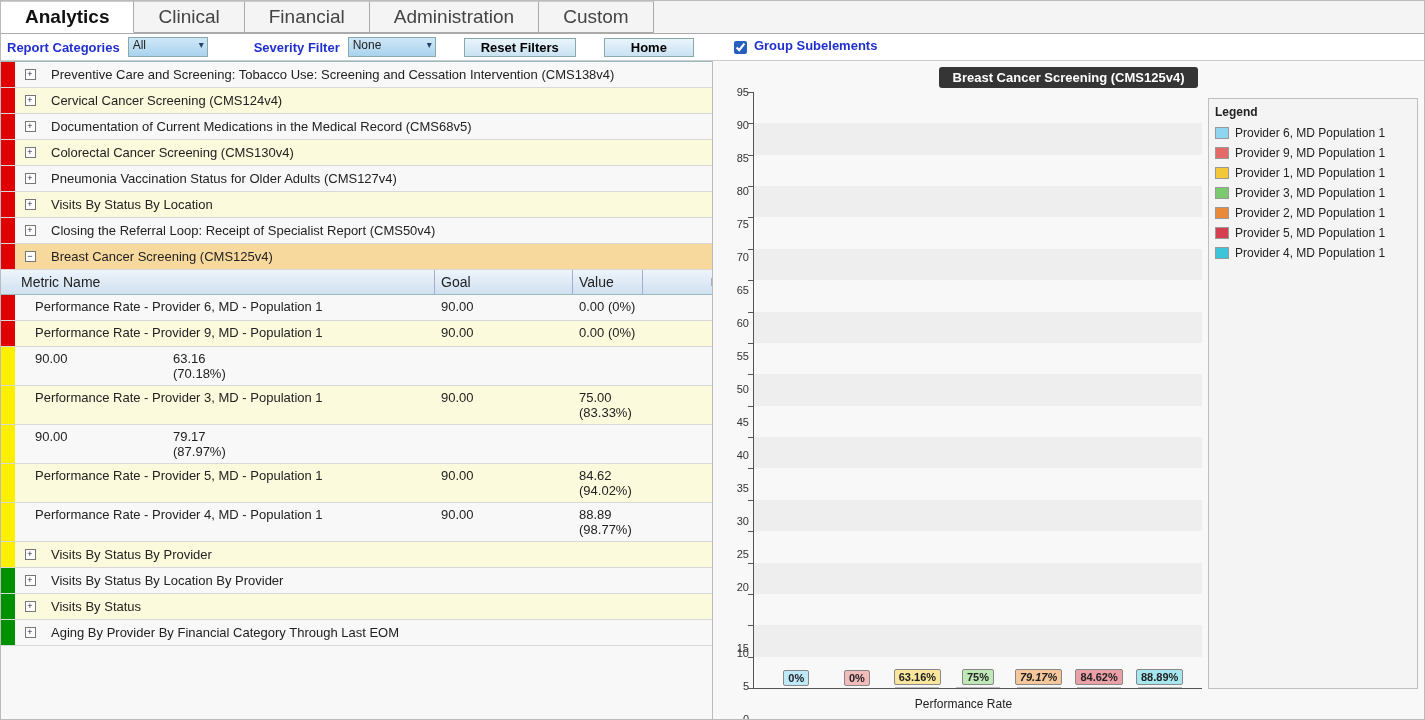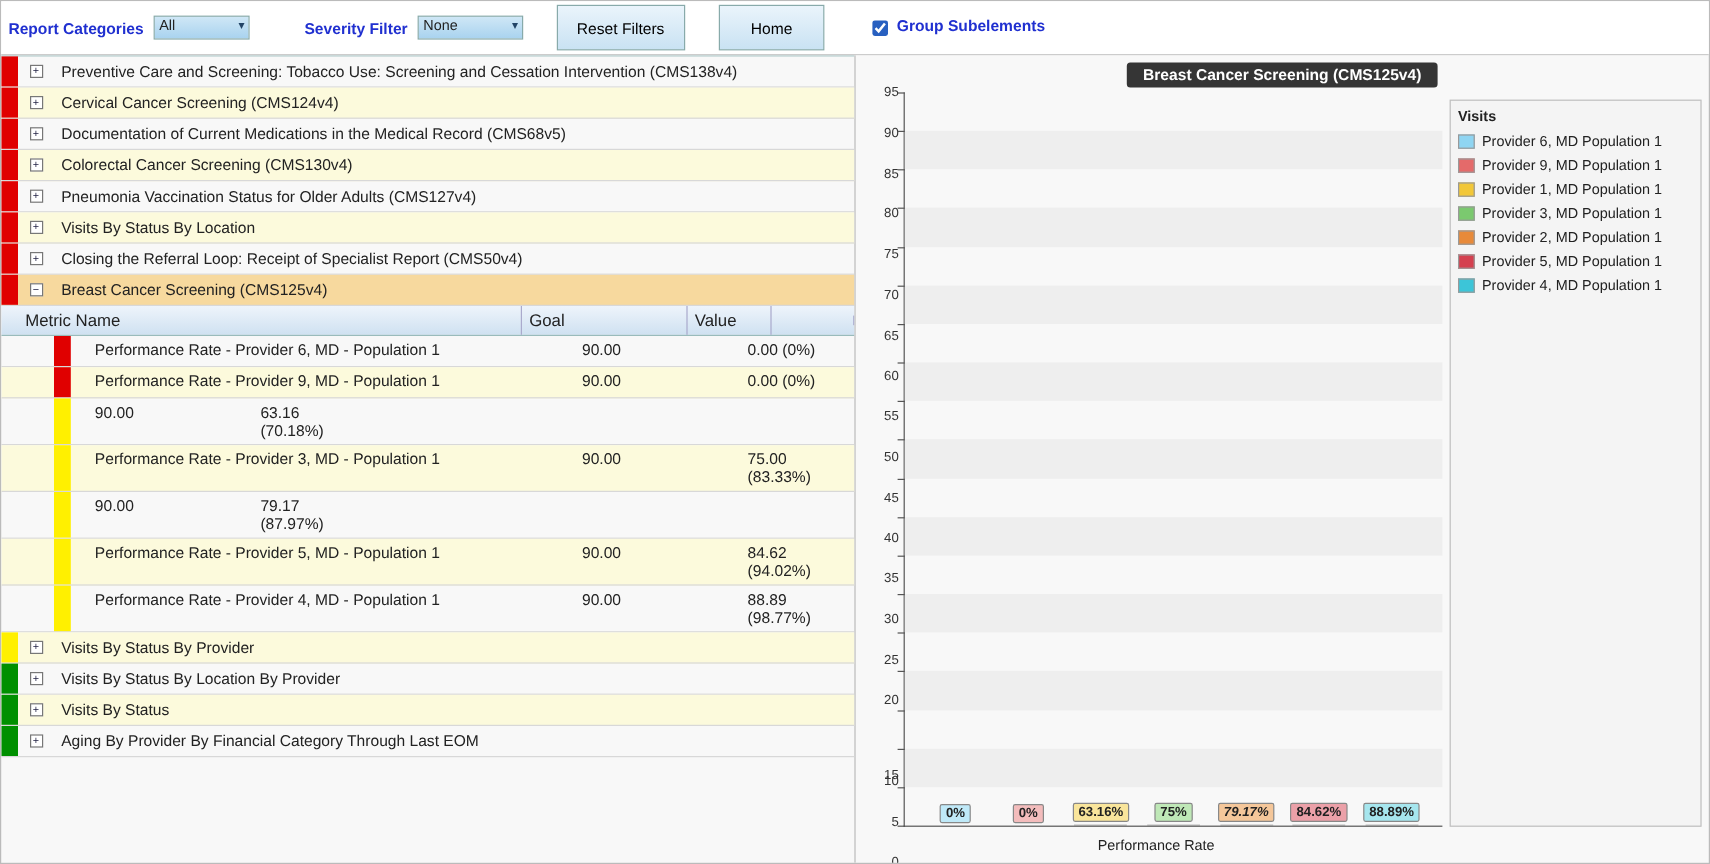--- a/index.html
+++ b/index.html
@@ -5,41 +5,41 @@
   * { box-sizing: border-box; }
   html, body { margin: 0; padding: 0; font-family: "Segoe UI", Arial, sans-serif; font-size: 13px; color: #222; background: #f8f8f8; }
   .app { width: 1425px; height: 720px; display: flex; flex-direction: column; border: 1px solid #bbb; }
   .tabs { display: flex; background: #f4f4f4; border-bottom: 1px solid #aaa; }
   .tab { padding: 4px 24px; font-size: 19px; color: #444; border-right: 1px solid #aaa; cursor: pointer; border-top: 1px solid #ccc; border-bottom: 1px solid #aaa; }
   .tab.active { font-weight: bold; color: #111; background: #fff; border-bottom: 1px solid #fff; }
   .toolbar { display: flex; align-items: center; gap: 8px; padding: 3px 6px; background: #fff; border-bottom: 1px solid #ccc; }
   .lbl-blue { color: #2030d0; font-weight: bold; white-space: nowrap; }
   .combo { height: 20px; border: 1px solid #8aa; background: linear-gradient(#cfe7f6,#a9d3ef); font-size: 12px; padding: 0 16px 0 4px; position: relative; cursor: pointer; }
   .combo::after { content: "▾"; position: absolute; right: 3px; top: 1px; font-size: 10px; color: #246; }
-  .btn { height: 38px; padding: 0 16px; border: 1px solid #8aa; background: linear-gradient(#eaf4fb,#c9e2f3); cursor: pointer; font-size: 13px; }
+  .btn { height: 19px; padding: 0 16px; border: 1px solid #8aa; background: linear-gradient(#eaf4fb,#c9e2f3); cursor: pointer; font-size: 13px; font-weight: bold; }
   .chk { display: flex; align-items: flex-start; gap: 4px; }
   .chk input { accent-color: #2860c0; }
   .body { flex: 1; display: flex; overflow: hidden; }
   .left { width: 712px; display: flex; flex-direction: column; border-right: 1px solid #bbb; overflow: auto; }
   .right { flex: 1; display: flex; }
   .grid-header { display: flex; background: linear-gradient(#eef4fb,#cfe1f1); border-bottom: 1px solid #9bb; font-size: 14px; }
   .grid-header .c0 { width: 14px; border-right: 1px solid #aac; }
   .grid-header .c1 { width: 28px; border-right: 1px solid #aac; }
   .grid-header .cN { flex: 1; padding: 4px 6px; border-right: 1px solid #aac; }
   .grid-header .cEnd { width: 58px; }
   .row { display: flex; border-bottom: 1px solid #d8d8d8; align-items: stretch; min-height: 26px; }
   .row .sev { width: 14px; flex-shrink: 0; }
   .row .exp { width: 30px; flex-shrink: 0; display: flex; align-items: center; justify-content: center; cursor: pointer; }
   .row .name { flex: 1; padding: 4px 6px; display: flex; align-items: center; }
   .row.alt { background: #fcfadc; }
   .row.sel { background: #f7d99e; }
   .expander { width: 11px; height: 11px; border: 1px solid #777; background: #fff; display: flex; align-items: center; justify-content: center; font-size: 9px; line-height: 1; color: #224; }
   .sub-header { display: flex; background: linear-gradient(#eef4fb,#cfe1f1); border-bottom: 1px solid #9bb; font-size: 14px; align-items: center; }
   .sub-header div { padding: 4px 6px; border-right: 1px solid #aac; }
-  .sub-row { display: flex; border-bottom: 1px solid #d8d8d8; min-height: 26px; align-items: stretch; padding-left: 44px; }
+  .sub-row { display: flex; border-bottom: 1px solid #d8d8d8; min-height: 26px; align-items: stretch; }
   .sub-row .sev { width: 14px; flex-shrink: 0; }
   .sub-row .ind { width: 14px; flex-shrink: 0; }
   .sub-row.alt { background: #fcfadc; }
   .c-metric { width: 406px; padding: 4px 6px; }
   .c-goal { width: 138px; padding: 4px 6px; }
   .c-value { width: 70px; padding: 4px 6px; }
   .c-pad { flex: 1; }
   .sev-red { background: #e00000; }
   .sev-yellow { background: #fff000; }
   .sev-green { background: #009000; }
@@ -61,20 +61,27 @@
   .legend-item { display: flex; align-items: center; gap: 6px; padding: 3px 2px; }
   .swatch { width: 14px; height: 12px; border: 1px solid #999; }
   .ticks { position: absolute; left: -6px; top: 0; bottom: 0; width: 6px; }
   .tick { position: absolute; left: 0; width: 6px; height: 1px; background: #555; }
 </style>
 </head>
 <body>
 
 <div class="app">
 
+  <div class="tabs">
+    <div class="tab active">Analytics</div>
+    <div class="tab">Clinical</div>
+    <div class="tab">Financial</div>
+    <div class="tab">Administration</div>
+    <div class="tab">Custom</div>
+  </div>
 
   <div class="toolbar">
     <span class="lbl-blue">Report Categories</span>
     <div class="combo" style="width:80px">All</div>
     <span style="width:30px"></span>
     <span class="lbl-blue">Severity Filter</span>
     <div class="combo" style="width:88px">None</div>
     <span style="width:12px"></span>
     <button class="btn">Reset Filters</button>
     <span style="width:12px"></span>
@@ -331,21 +338,21 @@
                   <div class="bar-label" style="background: rgb(235, 160, 168);">84.62%</div>
                   <div class="bar" style="height: 89.0737%; background: linear-gradient(90deg, rgba(212, 64, 79, 0.6), rgb(212, 64, 79), rgba(212, 64, 79, 0.4));"></div>
                 </div>
                 <div class="bar-wrap">
                   <div class="bar-label" style="background: rgb(166, 230, 238);">88.89%</div>
                   <div class="bar" style="height: 93.5684%; background: linear-gradient(90deg, rgba(60, 197, 216, 0.6), rgb(60, 197, 216), rgba(60, 197, 216, 0.4));"></div>
                 </div>
               </div>
           </div>
           <div class="legend">
-            <div class="legend-title">Visits</div>
+            <div class="legend-title">Legend</div>
             <div id="legend-items">
                 <div class="legend-item">
                   <span class="swatch" style="background:#8fd5f2"></span>
                   <span>Provider 6, MD Population 1</span>
                 </div>
                 <div class="legend-item">
                   <span class="swatch" style="background:#e46a6a"></span>
                   <span>Provider 9, MD Population 1</span>
                 </div>
                 <div class="legend-item">

